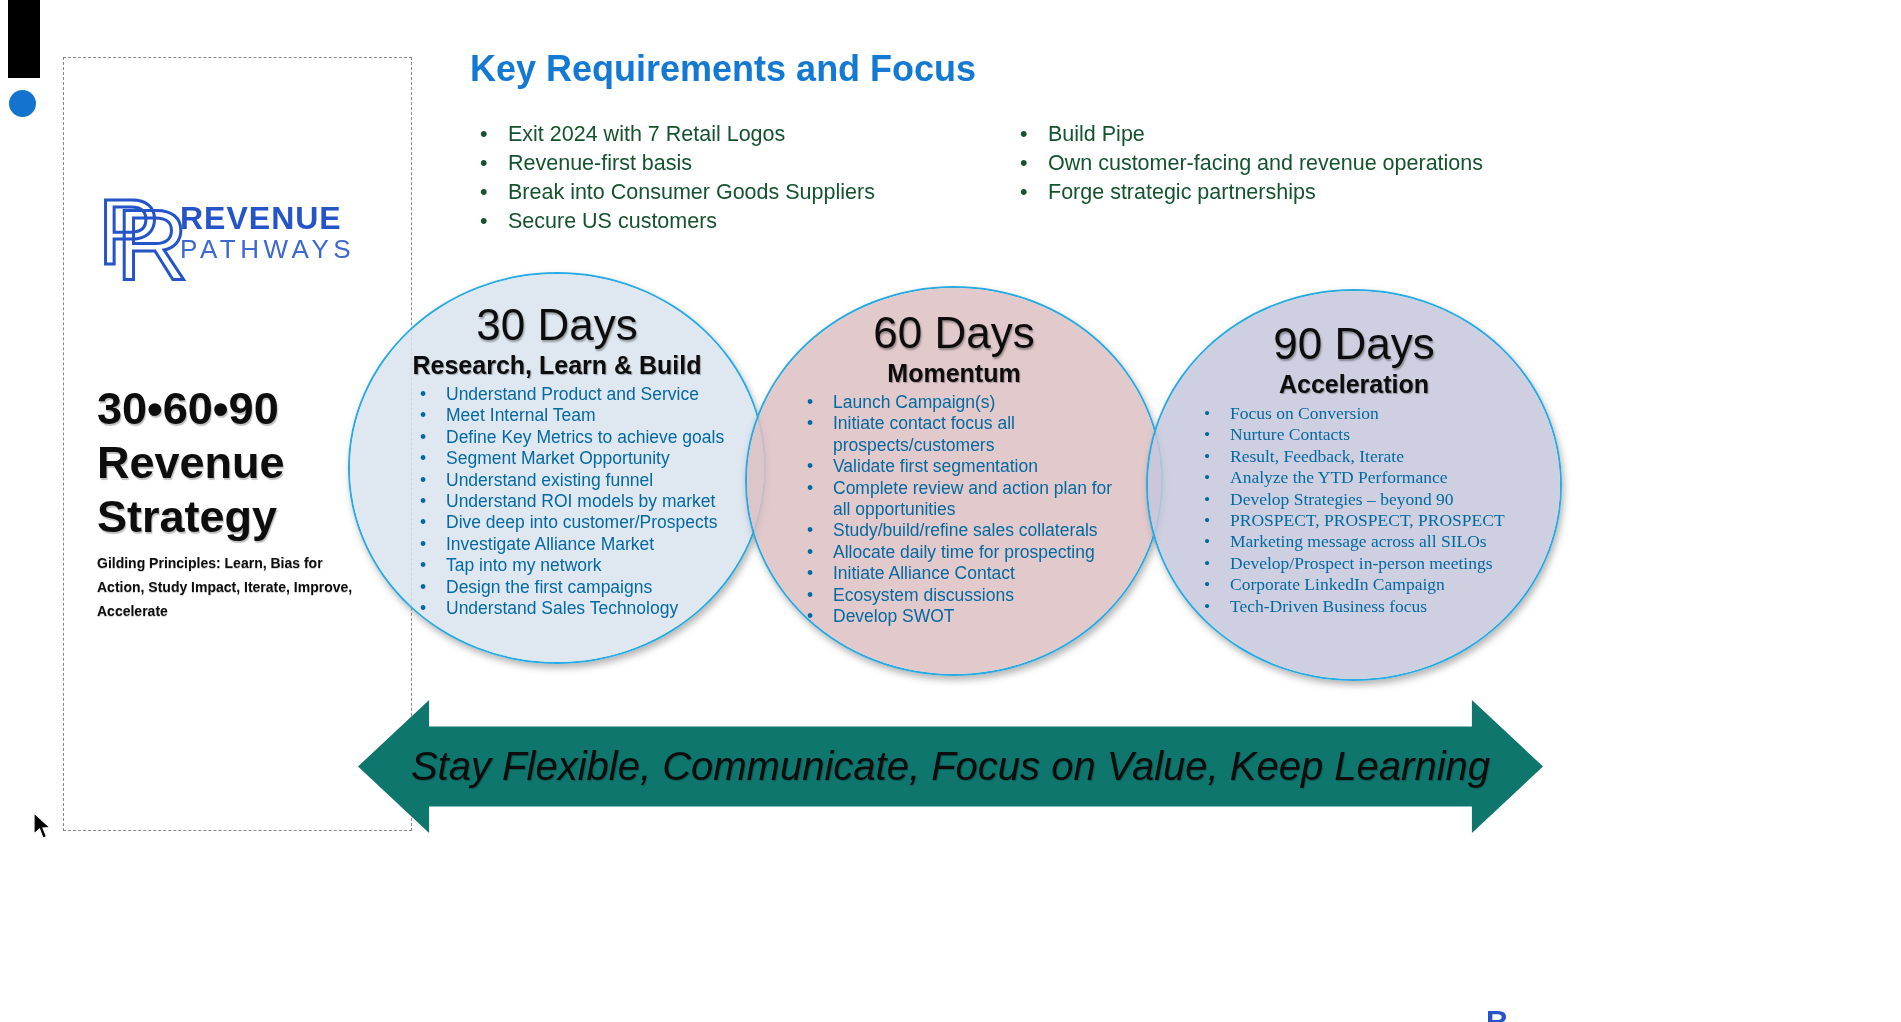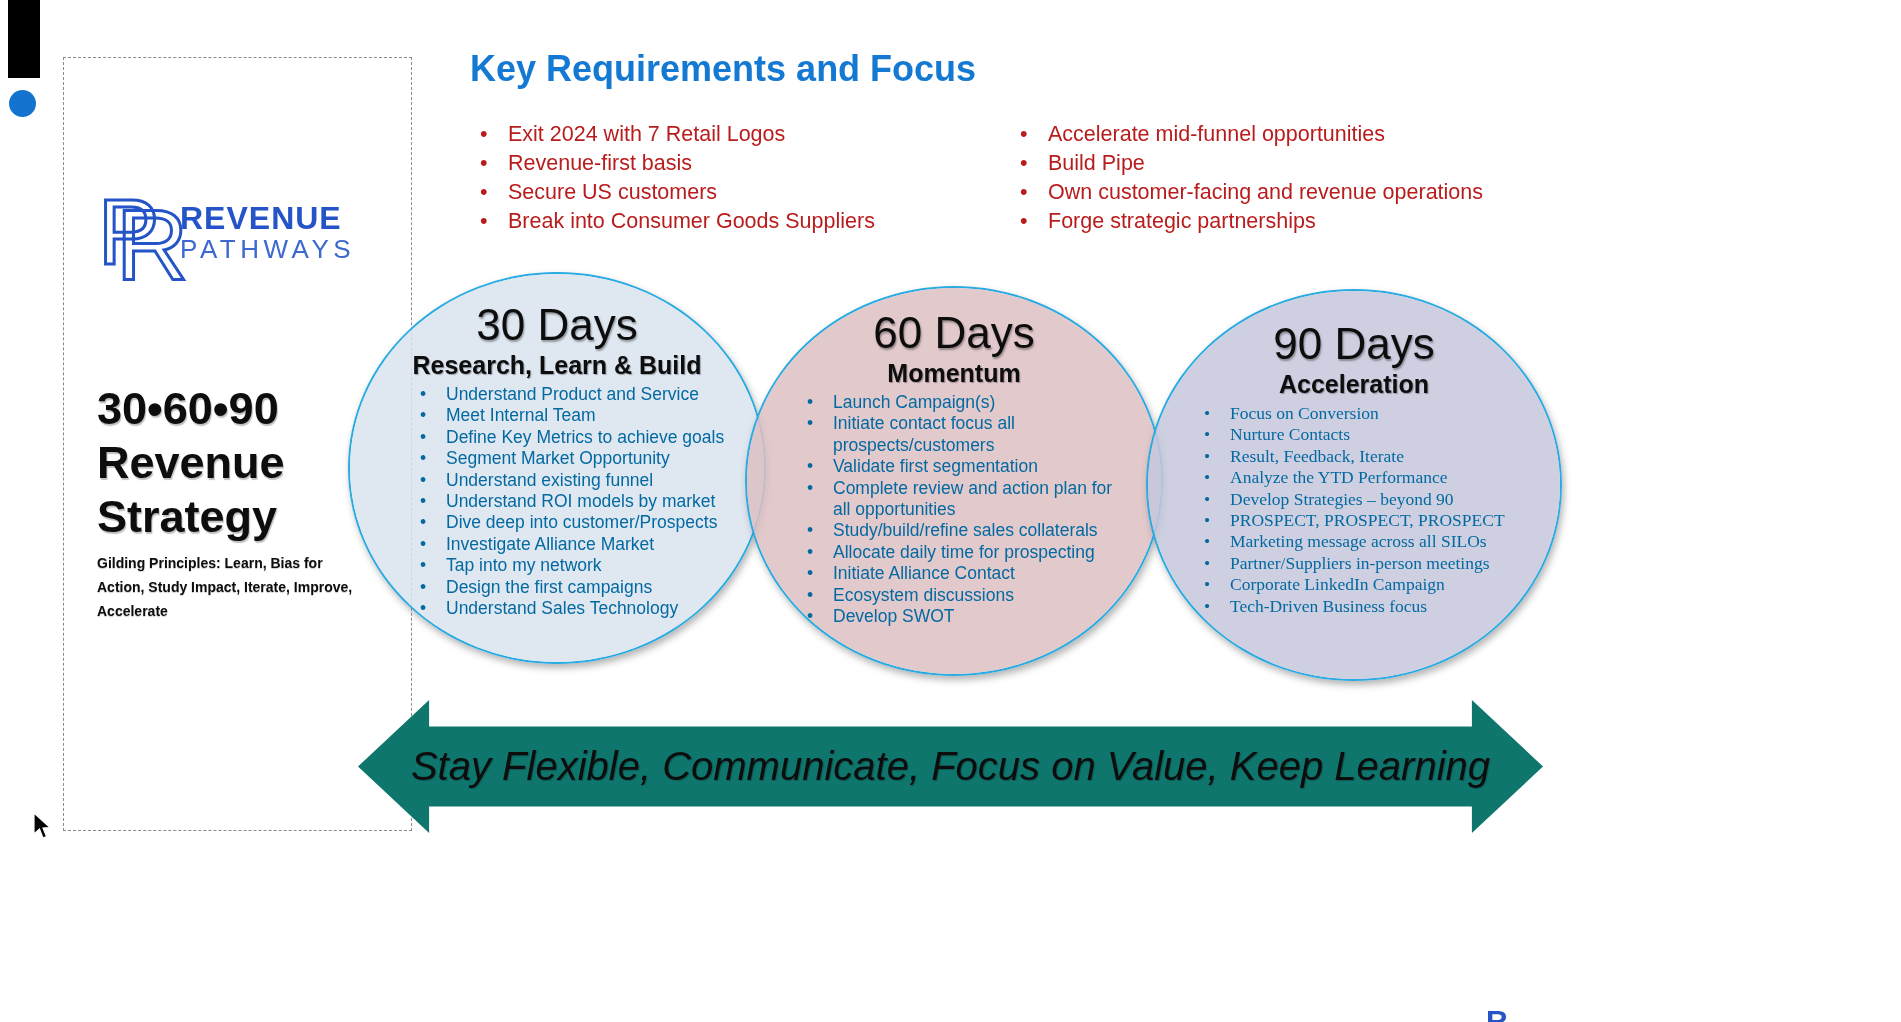--- a/index.html
+++ b/index.html
@@ -46,21 +46,21 @@
     left: 97px; top: 551px; width: 272px;
     font-size: 14px; line-height: 24px; color: #0d0d0d; font-weight: 600;
     text-shadow: 0 1px 1px rgba(0,0,0,0.2);
   }
 
   
   .page-title {
     left: 470px; top: 48px;
     font-size: 36px; font-weight: bold; color: #1479d2;
   }
-  .req-list { list-style: none; font-size: 21.5px; line-height: 29px; color: #b91c1c; }
+  .req-list { list-style: none; font-size: 21.5px; line-height: 29px; color: #14532d; }
   .req-left  { left: 472px; top: 120px; width: 530px; }
   .req-right { left: 1012px; top: 120px; width: 560px; }
   .req-list li { position: relative; padding-left: 36px; }
   .req-list li::before { content: "•"; position: absolute; left: 8px; }
 
   
   .circle {
     border-radius: 50%;
     border: 2.5px solid #29abe2;
     box-shadow: 2px 4px 7px rgba(90,90,90,0.45);
@@ -144,25 +144,24 @@
   <div>Revenue</div>
   <div>Strategy</div>
 </div>
 
 <div class="abs principles">Gilding Principles: Learn, Bias for Action, Study Impact, Iterate, Improve, Accelerate</div>
 
 <h1 class="abs page-title">Key Requirements and Focus</h1>
 <ul class="abs req-list req-left">
     <li>Exit 2024 with 7 Retail Logos</li>
     <li>Revenue-first basis</li>
+    <li>Break into Consumer Goods Suppliers</li>
     <li>Secure US customers</li>
-    <li>Break into Consumer Goods Suppliers</li>
   </ul>
 <ul class="abs req-list req-right">
-    <li>Accelerate mid-funnel opportunities</li>
     <li>Build Pipe</li>
     <li>Own customer-facing and revenue operations</li>
     <li>Forge strategic partnerships</li>
   </ul>
 
 <div class="abs circle circle-30">
   <div class="bg" style="background-color: rgb(217, 227, 238);"></div>
   <div class="content">
     <div class="phase-title">30 Days</div>
     <div class="phase-subtitle">Research, Learn &amp; Build</div>
@@ -207,21 +206,21 @@
     <div class="phase-title">90 Days</div>
     <div class="phase-subtitle">Acceleration</div>
     <ul class="phase-items">
         <li>Focus on Conversion</li>
         <li>Nurture Contacts</li>
         <li>Result, Feedback, Iterate</li>
         <li>Analyze the YTD Performance</li>
         <li>Develop Strategies – beyond 90</li>
         <li>PROSPECT, PROSPECT, PROSPECT</li>
         <li>Marketing message across all SILOs</li>
-        <li>Partner/Suppliers in-person meetings</li>
+        <li>Develop/Prospect in-person meetings</li>
         <li>Corporate LinkedIn Campaign</li>
         <li>Tech-Driven Business focus</li>
       </ul>
   </div>
 </div>
 
 <div class="abs banner" style="background-color: #0f766e; font-style: italic;">
   <div class="banner-text">Stay Flexible, Communicate, Focus on Value, Keep Learning</div>
 </div>
 

